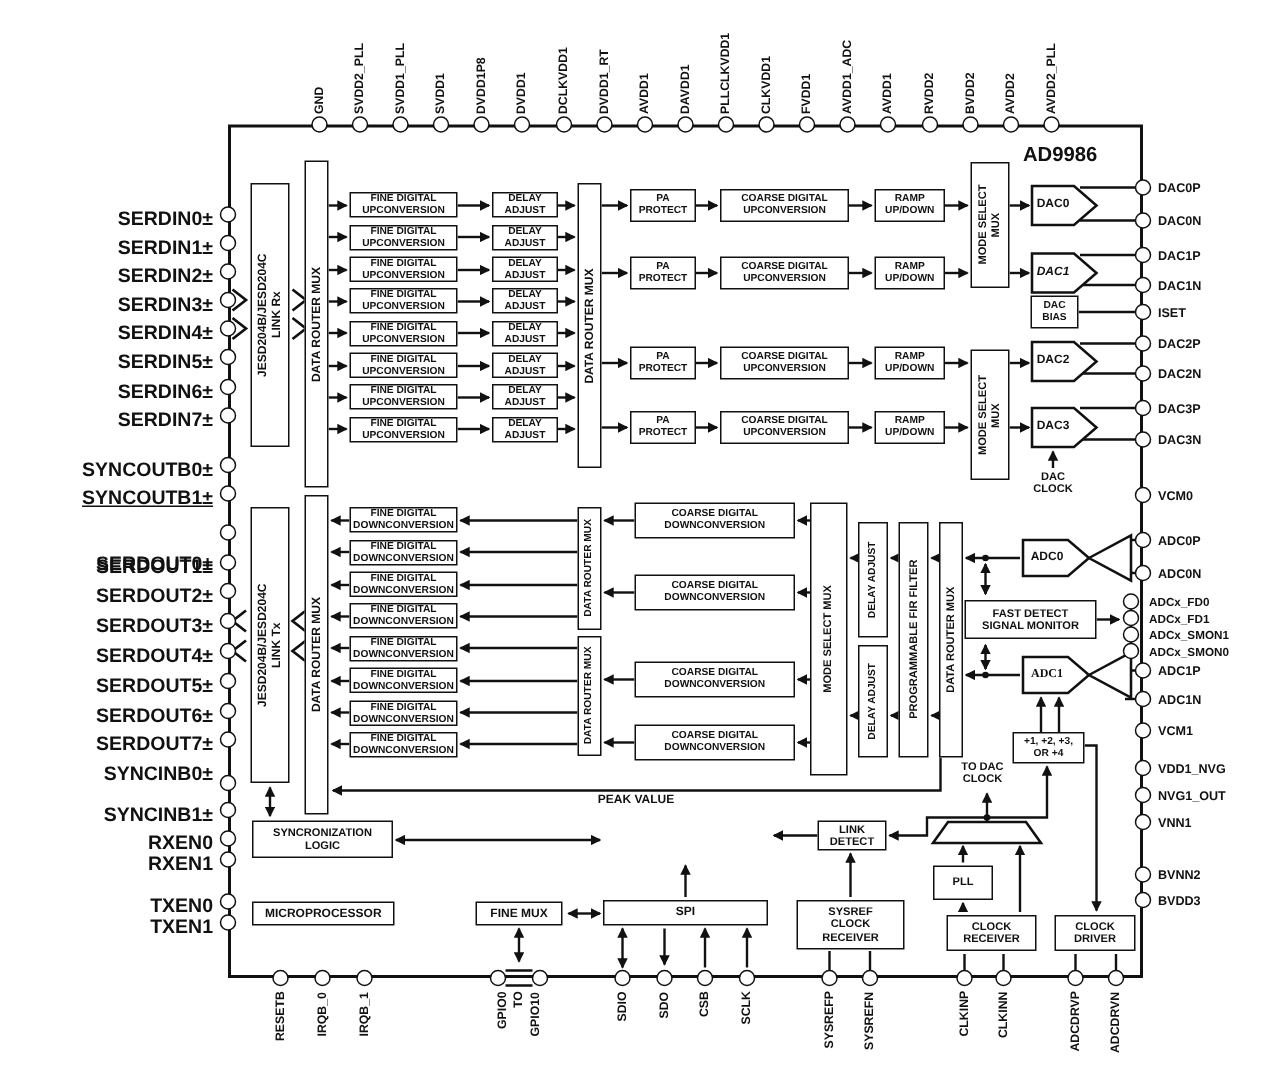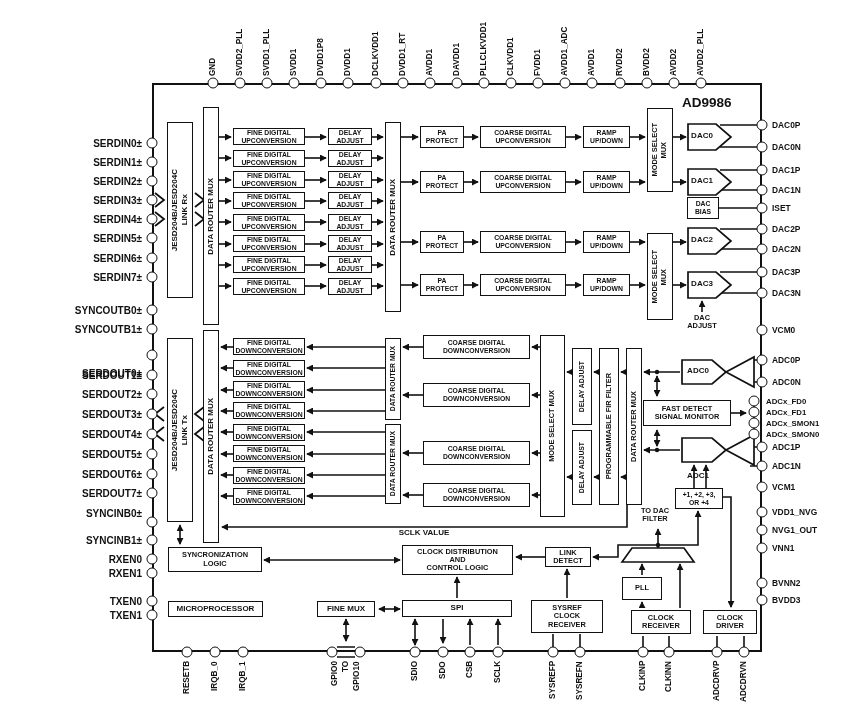--- a/index.html
+++ b/index.html
@@ -9,21 +9,21 @@
   .blk{position:absolute;border:1.7px solid #111;background:#fff;box-sizing:border-box;display:flex;align-items:center;justify-content:center;text-align:center;white-space:pre-line;z-index:3;line-height:1.12;}
   .lbl{position:absolute;z-index:4;text-align:center;white-space:pre-line;line-height:1.12;}
   .f7{font-size:6.8px;}
   .f75{font-size:7.4px;}
   .f8{font-size:8px;}
   .vt{writing-mode:vertical-rl;transform:rotate(180deg);white-space:pre-line;text-align:center;line-height:1.2;}
   .pin{position:absolute;width:11px;height:11px;border:1.8px solid #111;border-radius:50%;background:#fff;box-sizing:border-box;transform:translate(-50%,-50%);z-index:5;}
   .vlab{position:absolute;width:16px;height:78px;writing-mode:vertical-rl;transform:rotate(180deg);font-size:8.2px;line-height:15px;z-index:4;white-space:pre-line;}
   .vlab.t{top:-2px;text-align:start;}
   .vlab.b{top:661px;text-align:end;}
-  .llab{position:absolute;left:42px;width:100px;text-align:right;font-size:10px;z-index:4;}
+  .llab{position:absolute;left:42px;width:100px;text-align:right;font-size:13px;z-index:4;}
   .rlab{position:absolute;left:772px;width:95px;text-align:left;font-size:8.4px;z-index:4;}
 </style>
 </head>
 <body>
 
 <div id="canvas">
   <div class="border"></div>
   <div class="lbl" style="left:682px;top:95px;width:70px;font-size:13.5px;text-align:left;">AD9986</div>
 
   <svg class="wires" width="852" height="722">
@@ -228,25 +228,25 @@
 UP/DOWN</div>
   <div class="blk f7" style="left:583px;top:274px;width:47px;height:22px;">RAMP
 UP/DOWN</div>
   <div class="blk" style="left:647px;top:108px;width:26px;height:84px;"><span class="vt f75">MODE SELECT
 MUX</span></div>
   <div class="blk" style="left:647px;top:233px;width:26px;height:87px;"><span class="vt f75">MODE SELECT
 MUX</span></div>
   <div class="blk f7" style="left:687px;top:197px;width:32px;height:22px;">DAC
 BIAS</div>
   <div class="lbl f8" style="left:686px;top:132px;width:32px;">DAC0</div>
-  <div class="lbl f8" style="left:686px;top:177px;width:32px;">DAC1</div>
+  <div class="lbl f8" style="left:686px;top:177px;width:32px;font-style:italic;">DAC1</div>
   <div class="lbl f8" style="left:686px;top:236px;width:32px;">DAC2</div>
   <div class="lbl f8" style="left:686px;top:280px;width:32px;">DAC3</div>
   <div class="lbl f75" style="left:682px;top:314px;width:40px;">DAC
-ADJUST</div>
+CLOCK</div>
 
   <div class="blk" style="left:167px;top:338px;width:26px;height:184px;"><span class="vt f8">JESD204B/JESD204C
 LINK Tx</span></div>
   <div class="blk" style="left:203px;top:330px;width:16px;height:213px;"><span class="vt f8">DATA ROUTER MUX</span></div>
   <div class="blk f7" style="left:233px;top:338px;width:72px;height:17px;">FINE DIGITAL
 DOWNCONVERSION</div>
   <div class="blk f7" style="left:233px;top:360px;width:72px;height:17px;">FINE DIGITAL
 DOWNCONVERSION</div>
   <div class="blk f7" style="left:233px;top:381px;width:72px;height:17px;">FINE DIGITAL
 DOWNCONVERSION</div>
@@ -269,42 +269,39 @@
   <div class="blk f7" style="left:423px;top:441px;width:107px;height:24px;">COARSE DIGITAL
 DOWNCONVERSION</div>
   <div class="blk f7" style="left:423px;top:483px;width:107px;height:24px;">COARSE DIGITAL
 DOWNCONVERSION</div>
   <div class="blk" style="left:540px;top:335px;width:25px;height:182px;"><span class="vt f75">MODE SELECT MUX</span></div>
   <div class="blk" style="left:572px;top:348px;width:20px;height:77px;"><span class="vt f7">DELAY ADJUST</span></div>
   <div class="blk" style="left:572px;top:430px;width:20px;height:75px;"><span class="vt f7">DELAY ADJUST</span></div>
   <div class="blk" style="left:599px;top:348px;width:20px;height:157px;"><span class="vt f75">PROGRAMMABLE FIR FILTER</span></div>
   <div class="blk" style="left:626px;top:348px;width:16px;height:157px;"><span class="vt f75">DATA ROUTER MUX</span></div>
   <div class="lbl f8" style="left:682px;top:367px;width:32px;">ADC0</div>
-  <div class="lbl f8" style="left:682px;top:472px;width:32px;">ADC1</div>
+  <div class="lbl f8" style="left:682px;top:445px;width:32px;font-family:Liberation Serif, serif;">ADC1</div>
   <div class="blk f75" style="left:643px;top:400px;width:88px;height:26px;">FAST DETECT
 SIGNAL MONITOR</div>
 
   <div class="blk f7" style="left:675px;top:488px;width:48px;height:21px;">+1, +2, +3,
 OR +4</div>
   <div class="lbl f75" style="left: 634px;top:507px;width:42px;">TO DAC
-FILTER</div>
-  <div class="lbl f8" style="left:384px;top:529px;width:80px;">SCLK VALUE</div>
+CLOCK</div>
+  <div class="lbl f8" style="left:384px;top:529px;width:80px;">PEAK VALUE</div>
   <div class="blk f75" style="left:622px;top:577px;width:40px;height:23px;">PLL</div>
   <div class="blk f75" style="left:631px;top:610px;width:60px;height:24px;">CLOCK
 RECEIVER</div>
   <div class="blk f75" style="left:703px;top:610px;width:54px;height:24px;">CLOCK
 DRIVER</div>
   <div class="blk f75" style="left:531px;top:600px;width:72px;height:33px;">SYSREF
 CLOCK
 RECEIVER</div>
   <div class="blk f75" style="left:545px;top:547px;width:46px;height:20px;">LINK
 DETECT</div>
-  <div class="blk f75" style="left:402px;top:545px;width:111px;height:30px;">CLOCK DISTRIBUTION
-AND
-CONTROL LOGIC</div>
   <div class="blk f8" style="left:402px;top:600px;width:110px;height:17px;">SPI</div>
   <div class="blk f8" style="left:317px;top:601px;width:58px;height:16px;">FINE MUX</div>
   <div class="blk f8" style="left:168px;top:601px;width:95px;height:16px;">MICROPROCESSOR</div>
   <div class="blk f75" style="left:168px;top:547px;width:94px;height:25px;">SYNCRONIZATION
 LOGIC</div>
 
   <div class="pin" style="left:213px;top:83px;"></div>
   <div class="pin" style="left:240px;top:83px;"></div>
   <div class="pin" style="left:267px;top:83px;"></div>
   <div class="pin" style="left:294px;top:83px;"></div>
@@ -369,21 +366,21 @@
   <div class="pin" style="left:152px;top:615px;"></div>
   <div class="llab" style="top:138px;">SERDIN0±</div>
   <div class="llab" style="top:157px;">SERDIN1±</div>
   <div class="llab" style="top:176px;">SERDIN2±</div>
   <div class="llab" style="top:195px;">SERDIN3±</div>
   <div class="llab" style="top:214px;">SERDIN4±</div>
   <div class="llab" style="top:233px;">SERDIN5±</div>
   <div class="llab" style="top:253px;">SERDIN6±</div>
   <div class="llab" style="top:272px;">SERDIN7±</div>
   <div class="llab" style="top:305px;">SYNCOUTB0±</div>
-  <div class="llab" style="top:324px;">SYNCOUTB1±</div>
+  <div class="llab" style="top:324px;text-decoration:underline;">SYNCOUTB1±</div>
   <div class="llab" style="top:368px;">SERDOUT0±</div>
   <div class="llab" style="top:370px;">SERDOUT1±</div>
   <div class="llab" style="top:389px;">SERDOUT2±</div>
   <div class="llab" style="top:409px;">SERDOUT3±</div>
   <div class="llab" style="top:429px;">SERDOUT4±</div>
   <div class="llab" style="top:449px;">SERDOUT5±</div>
   <div class="llab" style="top:469px;">SERDOUT6±</div>
   <div class="llab" style="top:488px;">SERDOUT7±</div>
   <div class="llab" style="top:496px;margin-top:12px;">SYNCINB0±</div>
   <div class="llab" style="top:535px;">SYNCINB1±</div>

